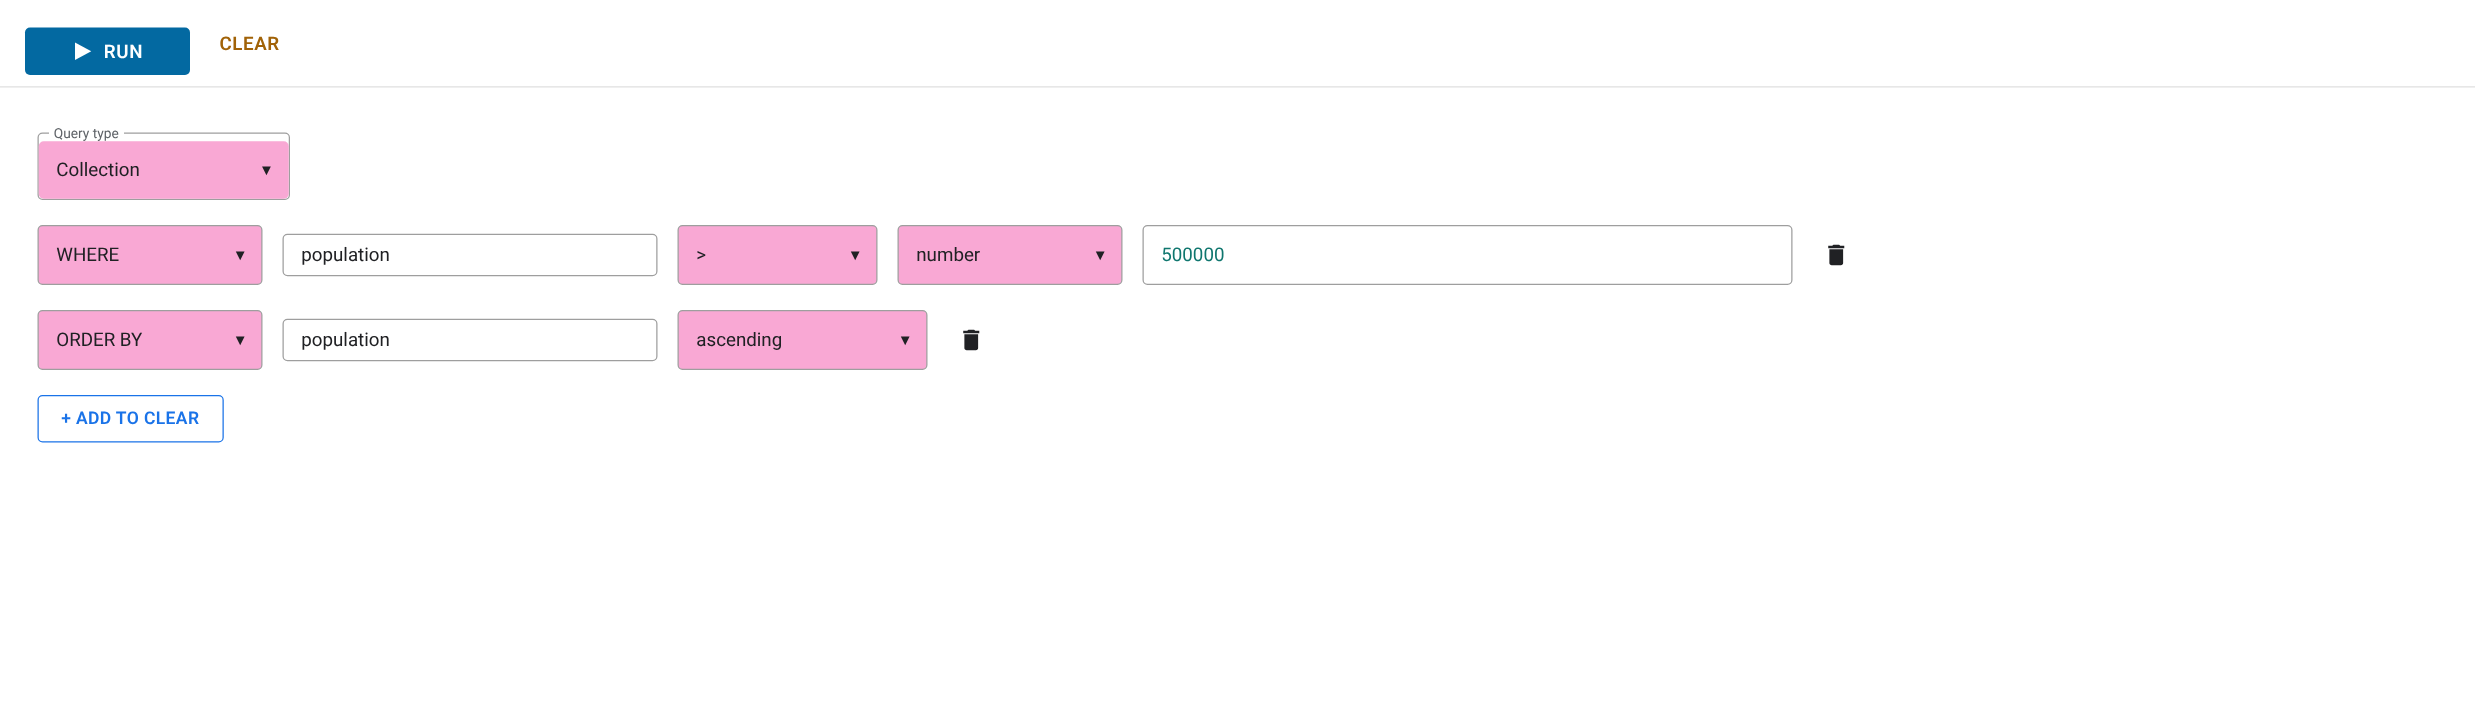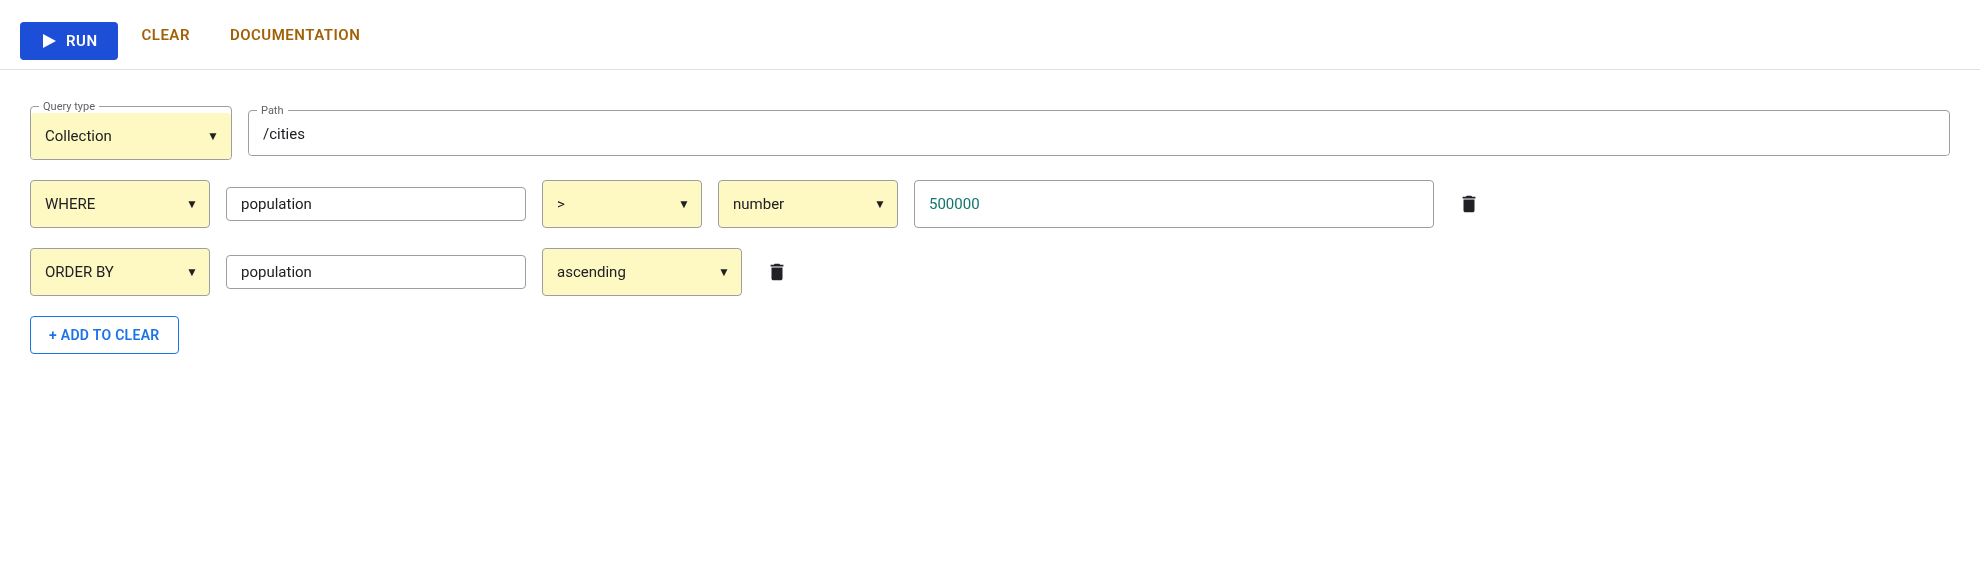--- a/index.html
+++ b/index.html
@@ -22,25 +22,25 @@
       padding: 10px 20px;
       border-bottom: 1px solid #e0e0e0;
       gap: 8px;
       height: 70px;
     }
 
     .btn-run {
       display: flex;
       align-items: center;
       gap: 8px;
-      background: #1d4ed8;
+      background: #0369a1;
       color: white;
       border: none;
       border-radius: 4px;
-      padding: 10px 20px;
+      padding: 10px 37px;
       font-size: 15px;
       font-weight: 600;
       cursor: pointer;
       letter-spacing: 0.5px;
       margin-top: 12px;
     }
 
     .btn-run .play-icon {
       width: 18px;
       height: 18px;
@@ -88,21 +88,21 @@
     }
 
     .select-wrapper select {
       appearance: none;
       -webkit-appearance: none;
       border: 1px solid #9e9e9e;
       border-radius: 4px;
       padding: 14px 40px 14px 14px;
       font-size: 15px;
       color: #202124;
-      background: #fef9c3;
+      background: #f9a8d4;
       cursor: pointer;
       outline: none;
     }
 
     .select-arrow {
       position: absolute;
       right: 12px;
       pointer-events: none;
       font-size: 12px;
       color: #202124;
@@ -239,40 +239,35 @@
   </style>
 </head>
 <body>
 
 <div class="toolbar">
   <button class="btn-run">
     <span class="play-icon"></span>
     <span>RUN</span>
   </button>
   <button class="btn-text">CLEAR</button>
-  <button class="btn-text">DOCUMENTATION</button>
 </div>
 
 <div class="main-content">
 
   <div class="row">
     <fieldset class="query-type-fieldset">
       <legend>Query type</legend>
       <div class="select-wrapper query-type-select">
         <select>
           <option>Collection</option>
         </select>
         <span class="select-arrow">▼</span>
       </div>
     </fieldset>
 
-    <fieldset class="path-fieldset">
-      <legend>Path</legend>
-      <input type="text" value="/cities" style="">
-    </fieldset>
   </div>
 
   <div class="row">
     <div class="select-wrapper clause-select">
       <select>
         <option>WHERE</option>
       </select>
       <span class="select-arrow">▼</span>
     </div>
 

